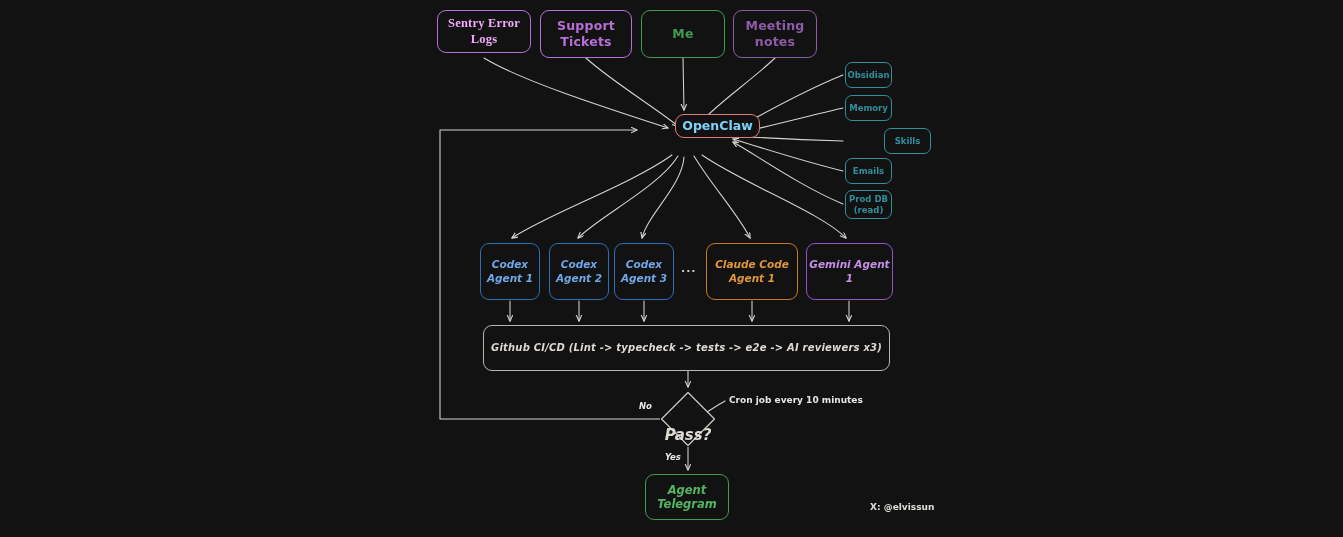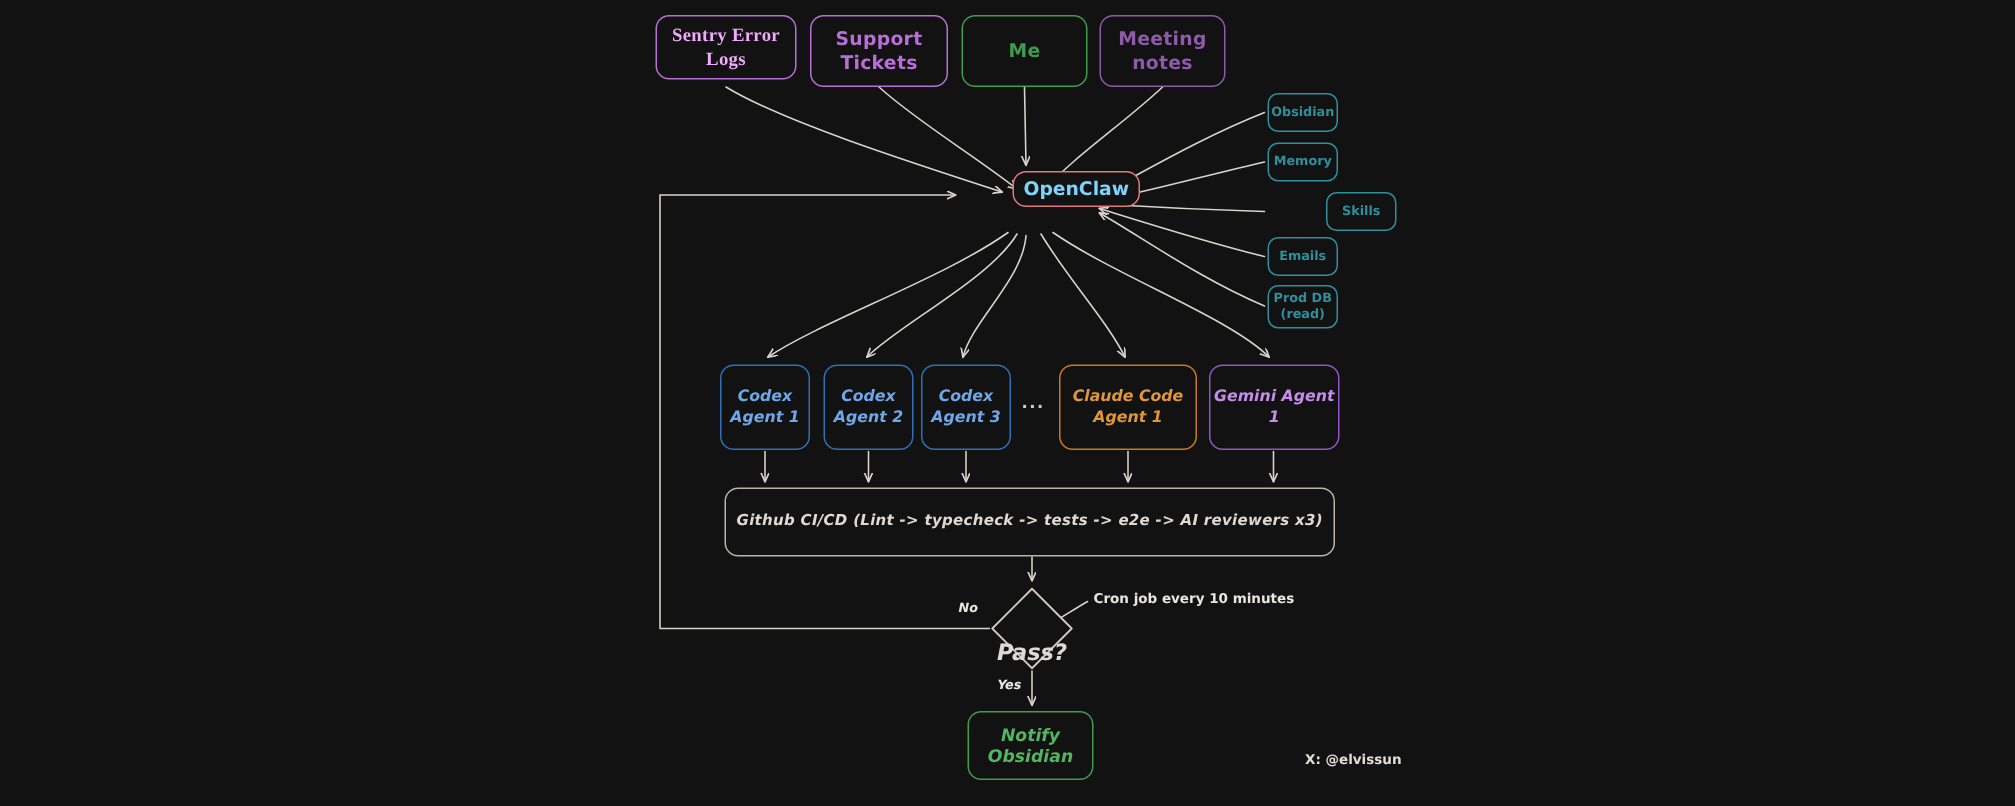--- a/index.html
+++ b/index.html
@@ -123,19 +123,19 @@
 
   <div class="node pipe" style="left: 483px; top: 325px; width: 407px; height: 46px; border-color: rgb(185, 180, 174); color: rgb(222, 217, 211);"><span class="lbl">Github CI/CD (Lint -&gt; typecheck -&gt; tests -&gt; e2e -&gt; AI reviewers x3)</span></div>
 
   <div class="diamond-wrap" id="decision-wrap" style="left: 660px; top: 391px; width: 56px; height: 56px;">
     <svg width="100%" height="100%" viewBox="0 0 56 56">
       <path d="M28,1.5 L54.5,28 L28,54.5 L1.5,28 Z" fill="#121212" stroke="#cfcac4" stroke-width="1.2" stroke-linejoin="round"></path>
     </svg>
     <span class="diamond-lbl">Pass?</span>
   </div>
 
-  <div class="node term" style="left: 645px; top: 474px; width: 84px; height: 46px; border-color: rgb(63, 155, 79); color: rgb(83, 181, 98);"><span class="lbl">Notify Obsidian</span></div>
+  <div class="node term" style="left: 645px; top: 474px; width: 84px; height: 46px; border-color: rgb(63, 155, 79); color: rgb(83, 181, 98);"><span class="lbl">Agent Telegram</span></div>
 
   <div class="edge-label" id="lbl-no" style="left: 639px; top: 401px;">No</div>
   <div class="edge-label" id="lbl-yes" style="left: 665px; top: 452px;">Yes</div>
   <div class="annot" id="annot-cron" style="left: 729px; top: 395px;">Cron job every 10 minutes</div>
   <div class="signature" id="sig" style="left: 838px; top: 502px;">X: @elvissun</div>
 </div>
 
 </body></html>

